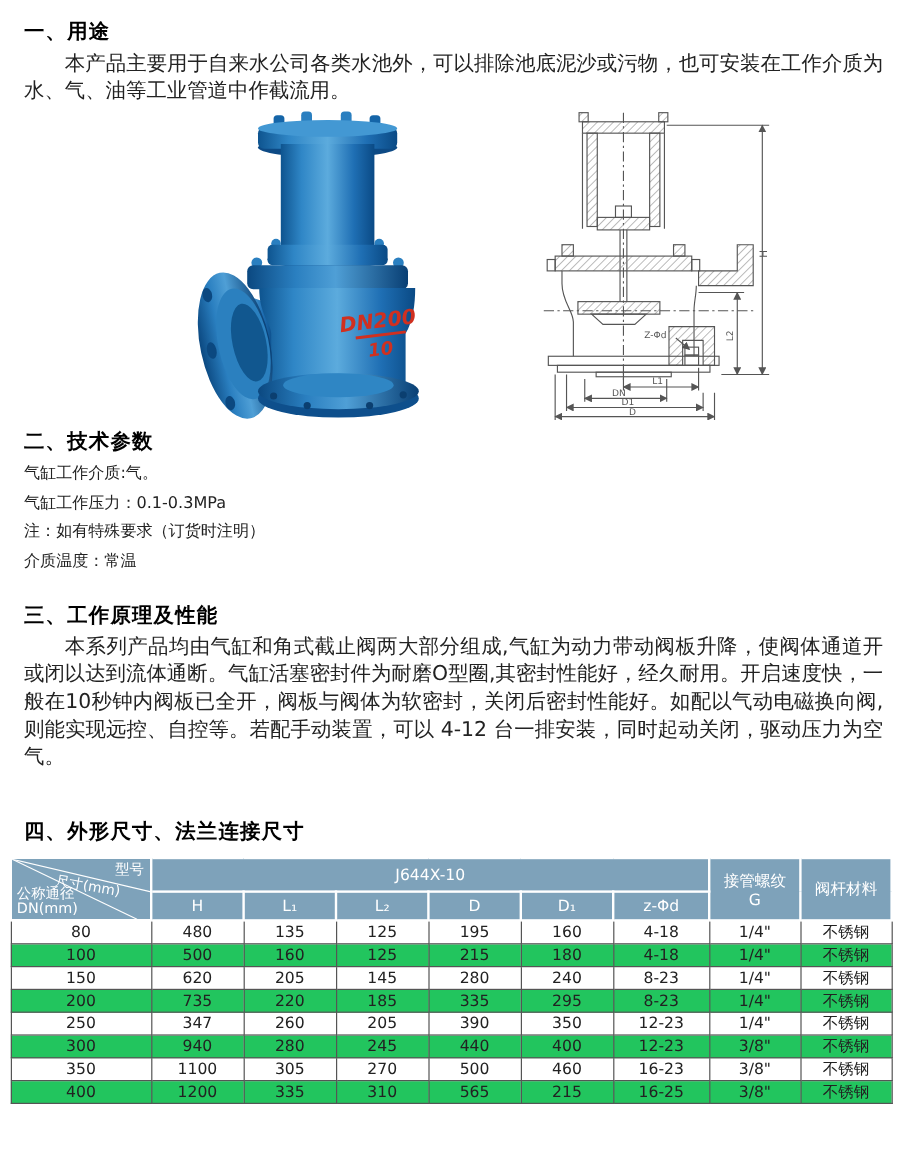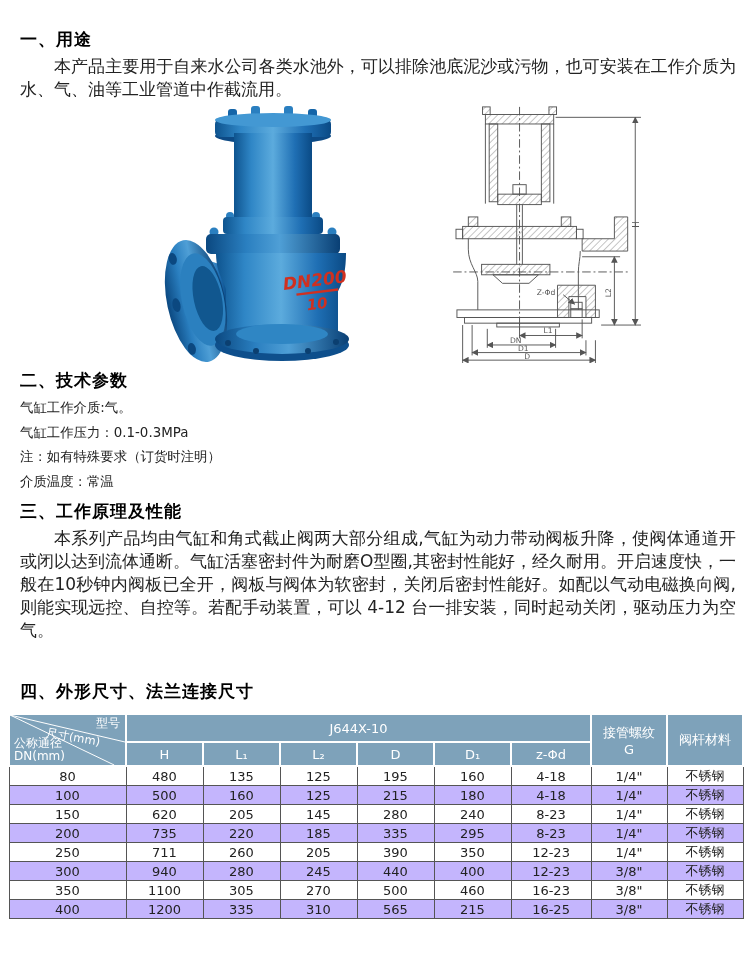--- a/index.html
+++ b/index.html
@@ -4,21 +4,21 @@
 <style>
   html,body{margin:0;padding:0;background:#fff;}
   .page{
     position:relative;
     width:750px;height:959px;
     background:#ffffff;
     font-family:"DejaVu Sans","Liberation Sans",sans-serif;
     color:#222;
     overflow:hidden;
   }
-  .content{padding:22px 12px 0 20px;}
+  .content{padding:9px 12px 0 20px;}
   .sec-heading{
     font-size:17px;font-weight:bold;color:#000;
     margin:6px 0 4px 0;letter-spacing:1px;
   }
   .para{
     font-size:17px;line-height:23px;color:#222;
     text-indent:2em;text-align:justify;margin:2px 2px 0 0;
   }
   .figures{
     display:flex;align-items:flex-start;gap:16px;
@@ -47,21 +47,21 @@
   .corner-svg{position:absolute;left:0;top:0;width:100%;height:100%;}
   .corner-lbl{position:absolute;color:#fff;font-size:12px;line-height:13px;}
   .lbl-model{right:5px;top:2px;}
   .lbl-size{left:36px;top:16px;transform:rotate(10deg);font-size:11.5px;}
   .lbl-dn1{left:4px;bottom:15px;}
   .lbl-dn2{left:4px;bottom:2px;}
   tbody td{
     border:1px solid #555;text-align:center;color:#222;
     height:17px;padding:0 2px;font-size:13px;background:#fff;
   }
-  tbody tr.stripe td{background:#c4b5fd;}
+  tbody tr.stripe td{background:#22c55e;}
 </style>
 </head>
 <body>
 
 <div class="page">
   <div class="content">
 
     <div class="sec-heading">一、用途</div>
     <p class="para">本产品主要用于自来水公司各类水池外，可以排除池底泥沙或污物，也可安装在工作介质为水、气、油等工业管道中作截流用。</p>
 
@@ -219,21 +219,21 @@
     </div>
 
     <div class="sec-heading">二、技术参数</div>
     <div class="param-list">
       <div class="param-line">气缸工作介质:气。</div>
       <div class="param-line">气缸工作压力：0.1-0.3MPa</div>
       <div class="param-line">注：如有特殊要求（订货时注明）</div>
       <div class="param-line">介质温度：常温</div>
     </div>
 
-    <div class="sec-heading" style="margin-top:6px">三、工作原理及性能</div>
+    <div class="sec-heading" style="margin-top:20px">三、工作原理及性能</div>
     <p class="para">本系列产品均由气缸和角式截止阀两大部分组成,气缸为动力带动阀板升降，使阀体通道开或闭以达到流体通断。气缸活塞密封件为耐磨O型圈,其密封性能好，经久耐用。开启速度快，一般在10秒钟内阀板已全开，阀板与阀体为软密封，关闭后密封性能好。如配以气动电磁换向阀,则能实现远控、自控等。若配手动装置，可以 4-12 台一排安装，同时起动关闭，驱动压力为空气。</p>
 
     <div class="sec-heading sec4-heading">四、外形尺寸、法兰连接尺寸</div>
 
     <table class="dims">
       <colgroup>
         <col style="width:117px">
         <col style="width:77px">
           <col style="width:77px">
           <col style="width:77px">
@@ -311,21 +311,21 @@
             <td>220</td>
             <td>185</td>
             <td>335</td>
             <td>295</td>
             <td>8-23</td>
             <td>1/4"</td>
             <td>不锈钢</td>
           </tr>
           <tr>
             <td>250</td>
-            <td>711</td>
+            <td>347</td>
             <td>260</td>
             <td>205</td>
             <td>390</td>
             <td>350</td>
             <td>12-23</td>
             <td>1/4"</td>
             <td>不锈钢</td>
           </tr>
           <tr class="stripe">
             <td>300</td>

